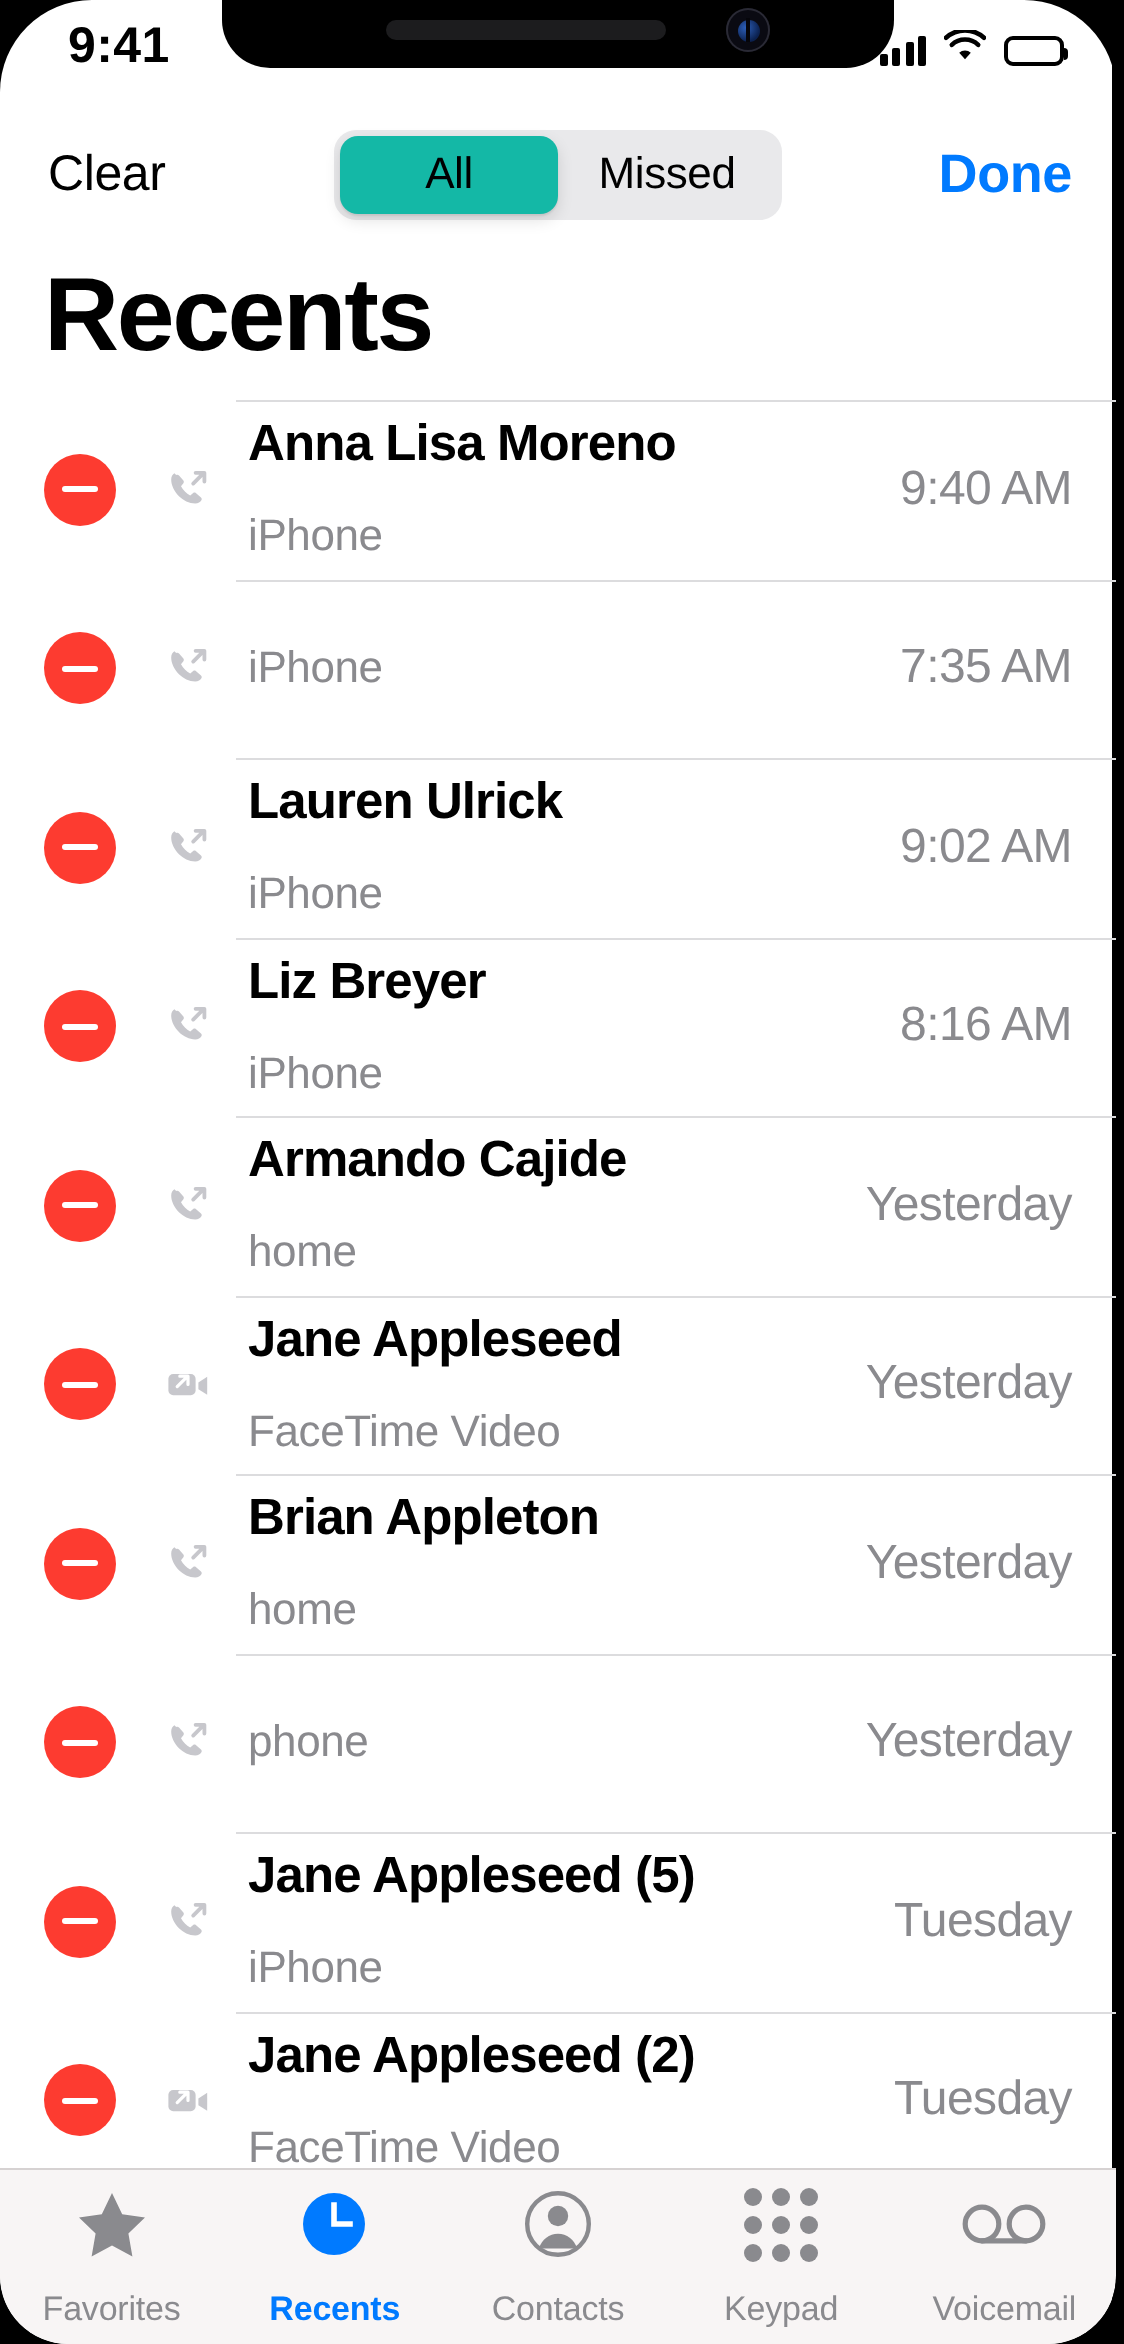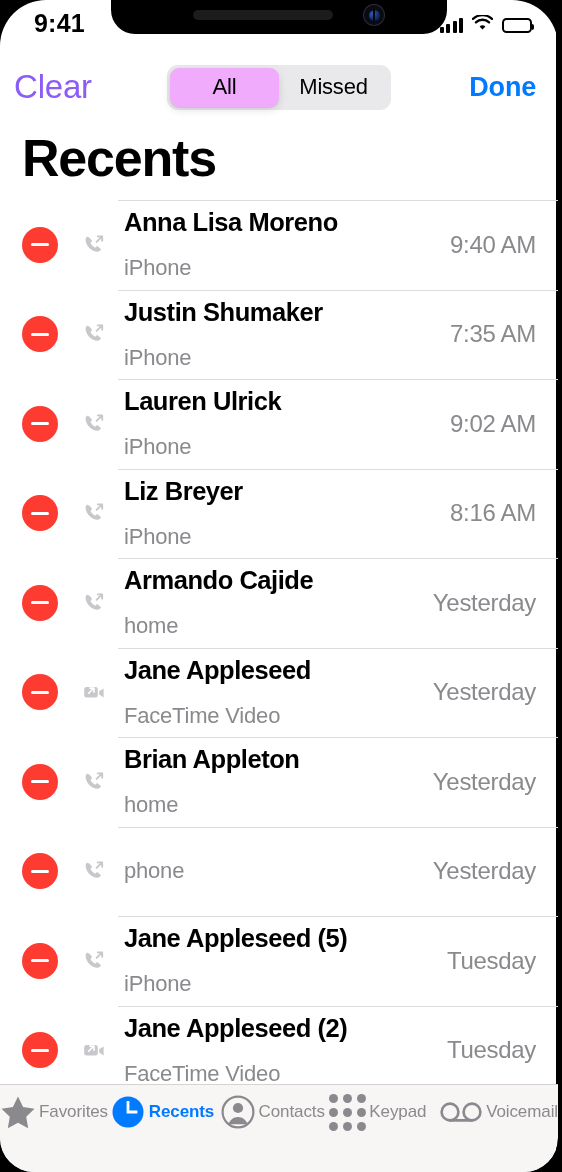--- a/index.html
+++ b/index.html
@@ -74,39 +74,39 @@
     content:""; position:absolute; right:-4px; top:4px;
     width:2px; height:6px; background:#000; border-radius:0 2px 2px 0;
   }
 
   
   #nav-bar {
     position:absolute; left:0; top:56px; width:558px; height:62px;
     display:flex; align-items:center; z-index:20;
   }
   #clear-button {
-    position:absolute; left:14px; font-size:33px; color:#8b5cf6;
+    position:absolute; left:24px; font-size:25px; color:#000000;
     letter-spacing:-0.2px; cursor:pointer;
   }
   #done-button {
     position:absolute; right:22px; font-size:27px; color:#007AFF;
     font-weight:600; letter-spacing:-0.2px; cursor:pointer;
   }
   #segmented {
     position:absolute; left:50%; transform:translateX(-50%);
     display:flex; background:#E9E9EB; border-radius:11px;
     padding:3px; width:224px; height:45px;
   }
   .seg {
     flex:1; display:flex; align-items:center; justify-content:center;
     font-size:22px; color:#000; border-radius:9px; cursor:pointer;
     letter-spacing:-0.2px;
   }
   .seg.selected {
-    background:#f0abfc; box-shadow:0 3px 8px rgba(0,0,0,.12), 0 1px 1px rgba(0,0,0,.08);
+    background:#14b8a6; box-shadow:0 3px 8px rgba(0,0,0,.12), 0 1px 1px rgba(0,0,0,.08);
   }
 
   
   #page-title {
     position:absolute; left:22px; top:128px;
     font-size:52px; font-weight:700; letter-spacing:-1.2px; color:#000;
     z-index:15;
   }
 
   
@@ -152,22 +152,22 @@
   }
 
   
   #tab-bar {
     position:absolute; left:0; bottom:0; width:558px; height:88px;
     background:#F8F5F5; border-top:1px solid #D6D2D2;
     display:flex; align-items:flex-start; z-index:50;
     border-radius:0 0 34px 34px;
   }
   .tab {
-    flex:1; display:flex; flex-direction:row; align-items:center;
-    padding-top:8px; gap:3px; cursor:pointer;
+    flex:1; display:flex; flex-direction:column; align-items:center;
+    padding-top:8px; gap:14px; cursor:pointer;
   }
   .tab-icon { height:38px; display:flex; align-items:center; justify-content:center; }
   .tab-label { font-size:17px; color:#8A8A8E; letter-spacing:-0.1px; }
   .tab.active .tab-label { color:#007AFF; font-weight:600; }
 
   .keypad-grid {
     display:grid; grid-template-columns:repeat(3,9px); gap:5px;
   }
   .keypad-grid span {
     width:9px; height:9px; border-radius:50%; background:#8A8A8E; display:block;
@@ -245,21 +245,20 @@
         <div class="delete-btn">
             <span class="bar"></span>
           </div>
         <div class="call-icon">
           <svg width="26" height="26" viewBox="0 0 26 26">
               <path d="M6.2 4.6c-.8.5-1.6 1.6-1.6 3.1 0 5.9 6.1 12 12 12 1.5 0 2.6-.8 3.1-1.6.3-.5.2-1-.2-1.4l-2.6-2.2c-.4-.3-.9-.3-1.3 0l-1.5 1.2c-1.9-1-3.6-2.7-4.6-4.6l1.2-1.5c.3-.4.3-.9 0-1.3L8.5 5.7c-.4-.4-.9-.5-1.4-.2z" fill="#C7C7CC"></path>
               <path d="M15.6 9.8l5.2-5.2M16.8 4.4h4.4v4.4" stroke="#C7C7CC" stroke-width="1.9" fill="none" stroke-linecap="round" stroke-linejoin="round"></path>
             </svg>
         </div>
         <div class="row-text">
-          <div class="row-name">Justin Shumaker</div>
           <div class="row-sub">iPhone</div>
         </div>
         <div class="row-time">7:35 AM</div>
       </div>
 
       <div class="row">
         <div class="sep"></div>
         <div class="delete-btn">
             <span class="bar"></span>
           </div>

